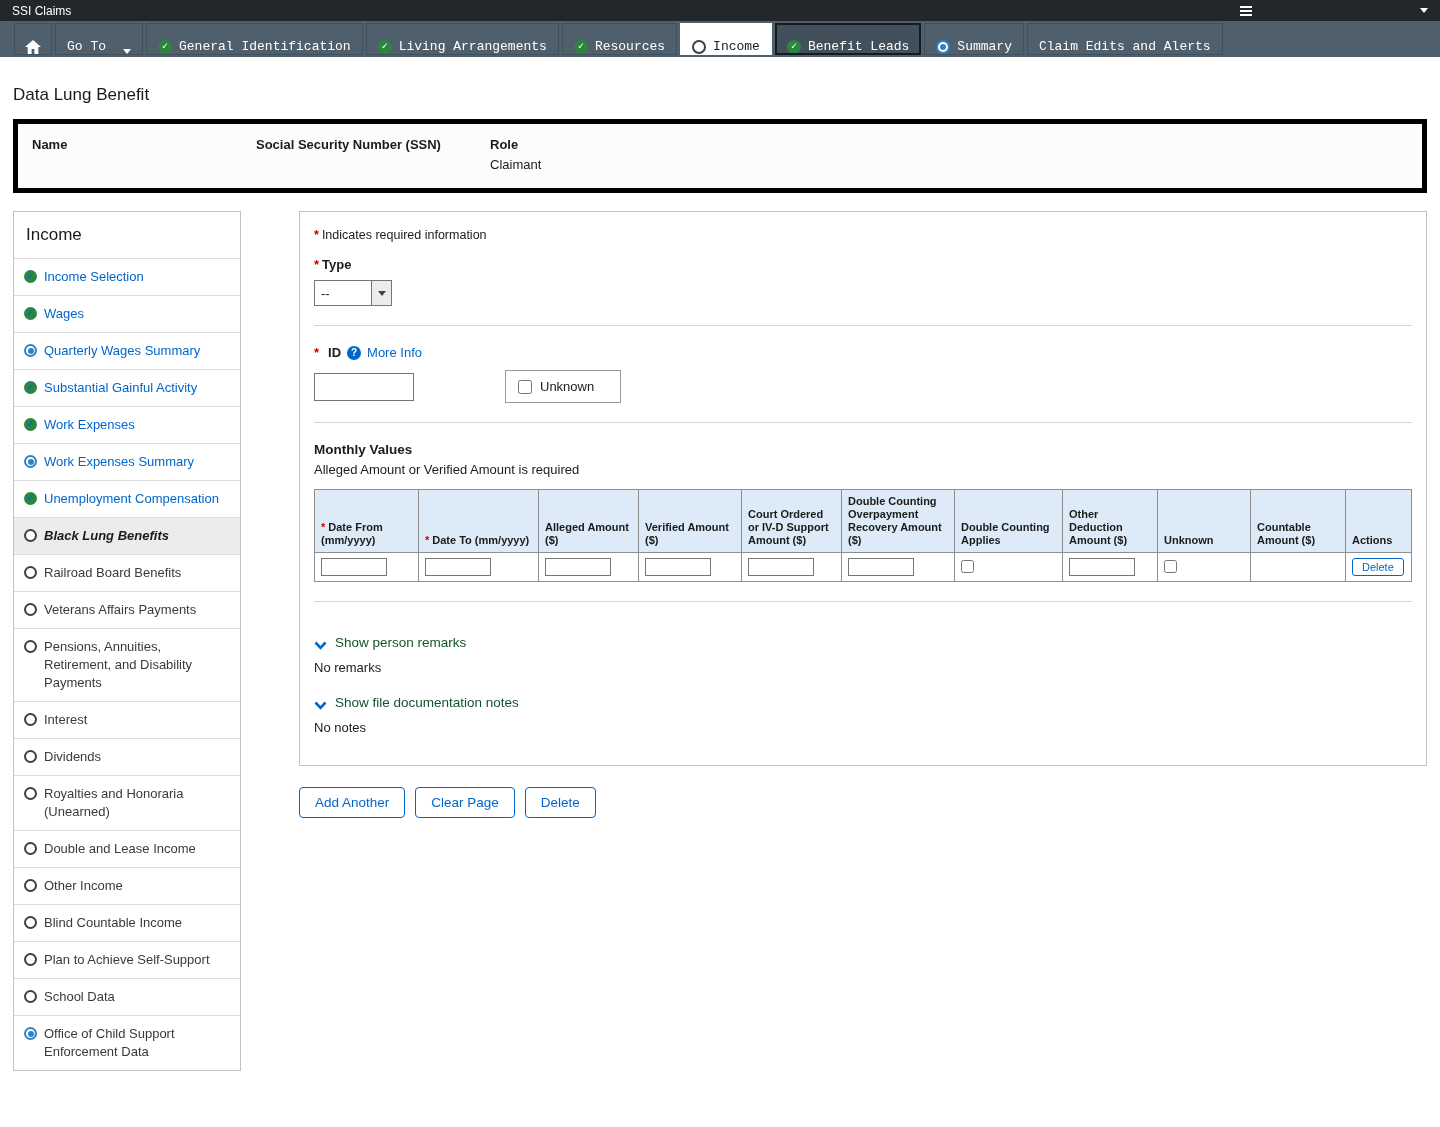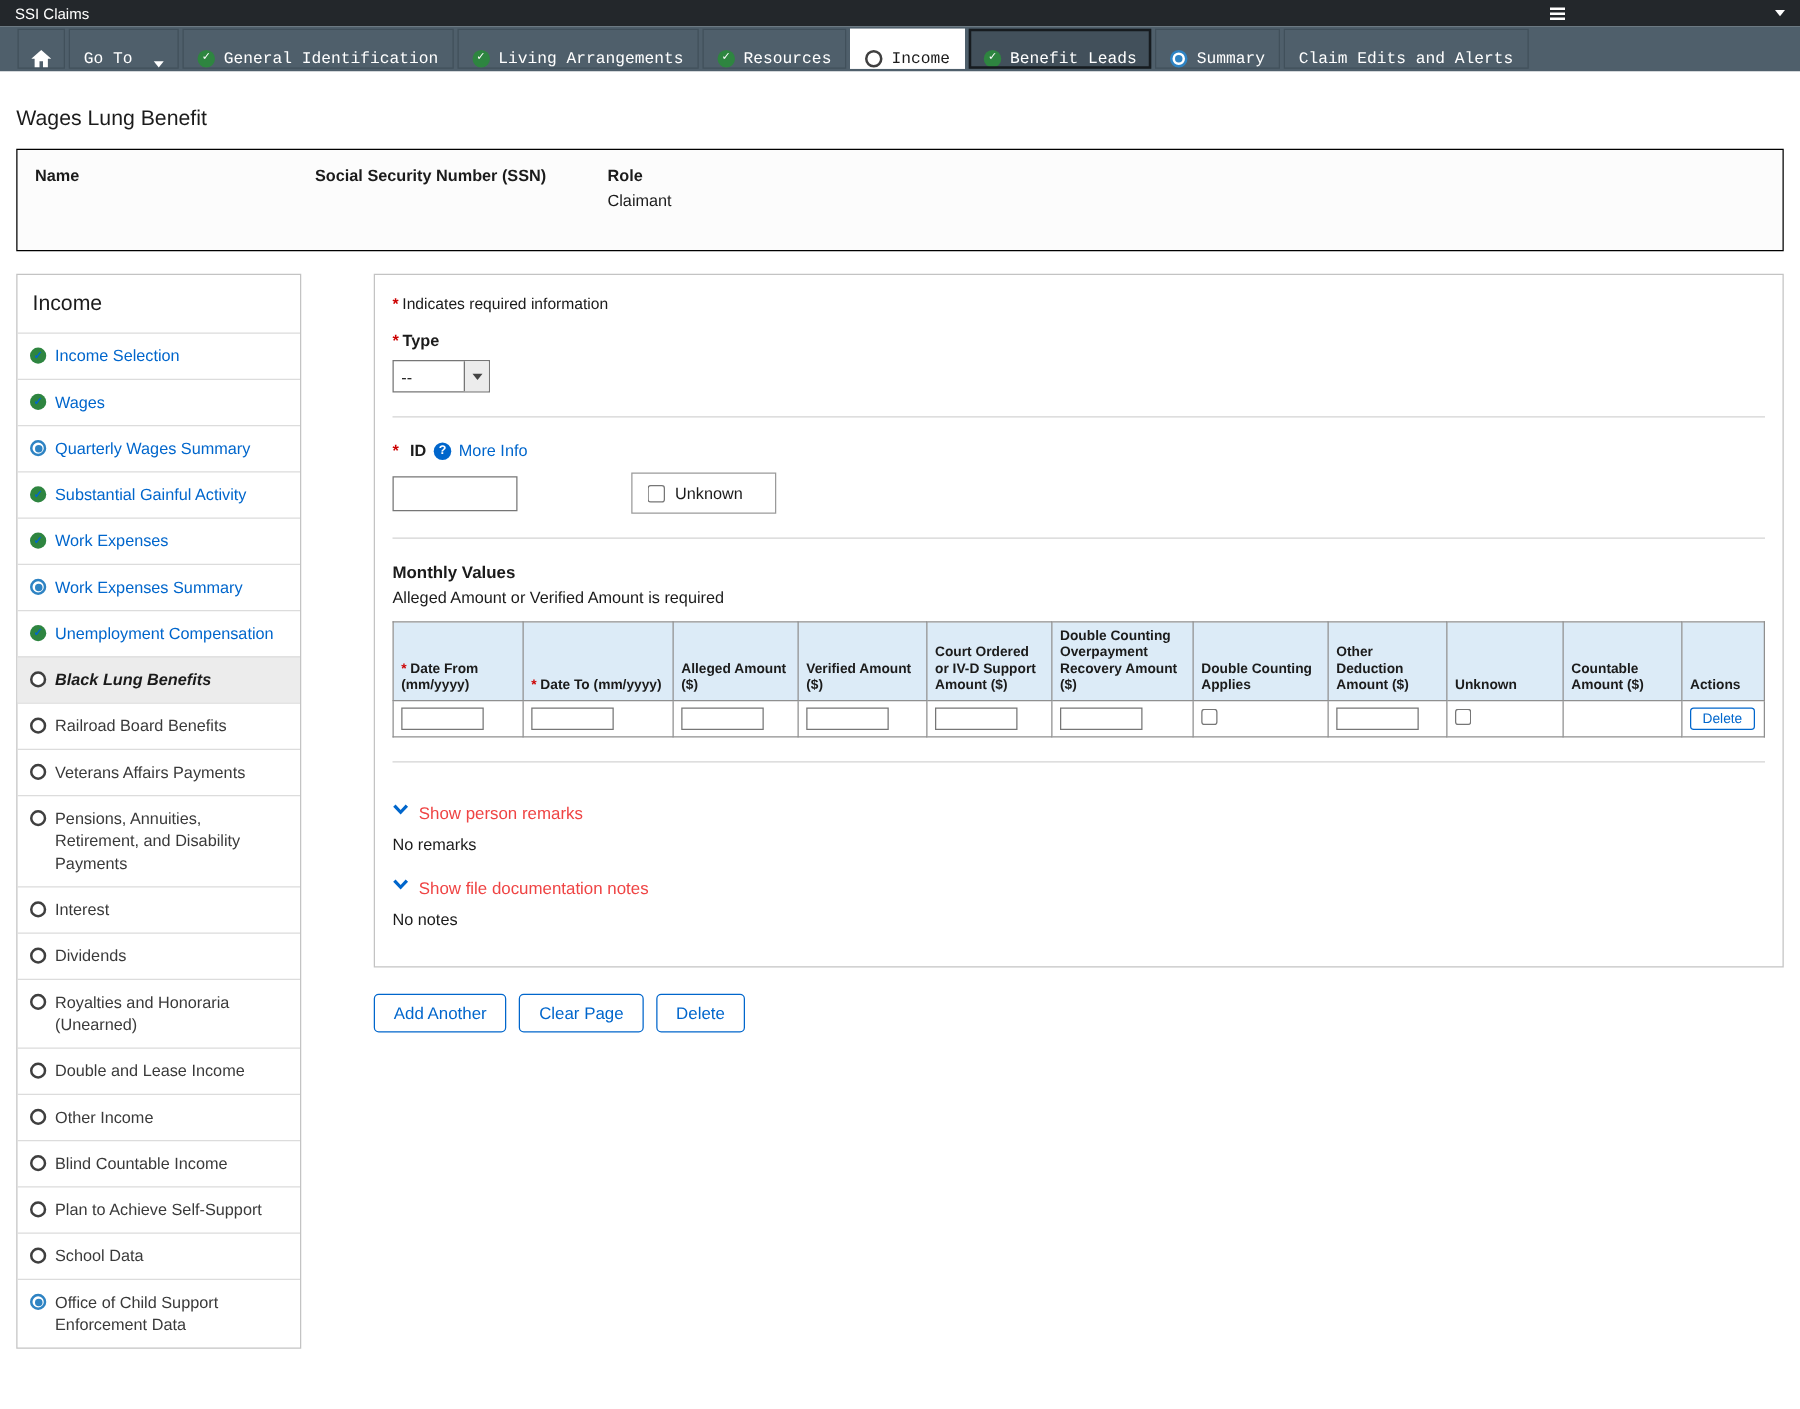--- a/index.html
+++ b/index.html
@@ -73,25 +73,25 @@
   }
   .ic.complete { background: #2e8540; color: #fff; font-size: 10px; font-weight: bold; }
   .ic.inprogress { border: 2px solid #2e83c3; background: #fff; }
   .ic.inprogress::after { content:""; width: 6px; height: 6px; border-radius: 50%; background: #2e83c3; }
   .ic.notstarted { border: 2px solid #3f3f3f; background: #fff; }
 
   
   .page-title { font-size: 17px; font-weight: 400; margin: 28px 13px 14px 13px; }
   .claimant-box {
     margin: 0 13px 18px 13px;
-    border: 1px solid #000000;
+    border: 5px solid #000000;
     background: #fcfcfc;
     display: grid;
     grid-template-columns: 224px 234px auto;
-    padding: 13px 14px 32px 14px;
+    padding: 13px 14px 16px 14px;
   }
   .claimant-box .lbl { font-weight: bold; font-size: 13px; }
   .claimant-box .val { font-size: 13px; margin-top: 5px; min-height: 15px; }
 
   
   .layout { display: flex; align-items: flex-start; gap: 58px; margin: 0 13px; }
 
   
   .sidebar { width: 228px; border: 1px solid #c3c3c3; flex: none; }
   .sidebar-title { font-size: 17px; padding: 13px 12px; }
@@ -175,21 +175,21 @@
   .mv-table th:nth-child(9){width:93px}
   .mv-table th:nth-child(10){width:95px}
   .cell-input { width: 66px; height: 18px; border: 1px solid #767676; font-family: inherit; font-size: 11px; padding: 0 3px; }
   .center { text-align: center; }
   .mini-btn {
     border: 1px solid #0066cc; color: #0066cc; background: #fff;
     font-size: 11px; padding: 2px 9px; border-radius: 3px;
     font-family: inherit; cursor: pointer;
   }
 
-  .toggle { display: inline-flex; align-items: flex-start; gap: 8px; color: #ef4444; font-size: 13.5px; margin: 14px 0 10px 0; cursor: pointer; }
+  .toggle { display: inline-flex; align-items: flex-end; gap: 8px; color: #14532d; font-size: 13.5px; margin: 14px 0 10px 0; cursor: pointer; }
   .empty-text { font-size: 13px; margin-bottom: 6px; }
 
   .actions { display: flex; gap: 10px; margin-top: 21px; }
   .btn {
     padding: 7px 15px;
     border: 1px solid #0066cc;
     background: #fff;
     color: #0066cc;
     font-size: 13.5px;
     border-radius: 4px;
@@ -245,21 +245,21 @@
       <button class="nav-btn nav-tab">
         <span class="ic inprogress"></span>
         <span>Summary</span>
       </button>
       <button class="nav-btn nav-tab">
         <span>Claim Edits and Alerts</span>
       </button>
     </div>
 </nav>
 
-<h1 class="page-title">Wages Lung Benefit</h1>
+<h1 class="page-title">Data Lung Benefit</h1>
 
 <div class="claimant-box">
   <div>
     <div class="lbl">Name</div>
     <div class="val"></div>
   </div>
   <div>
     <div class="lbl">Social Security Number (SSN)</div>
     <div class="val"></div>
   </div>

